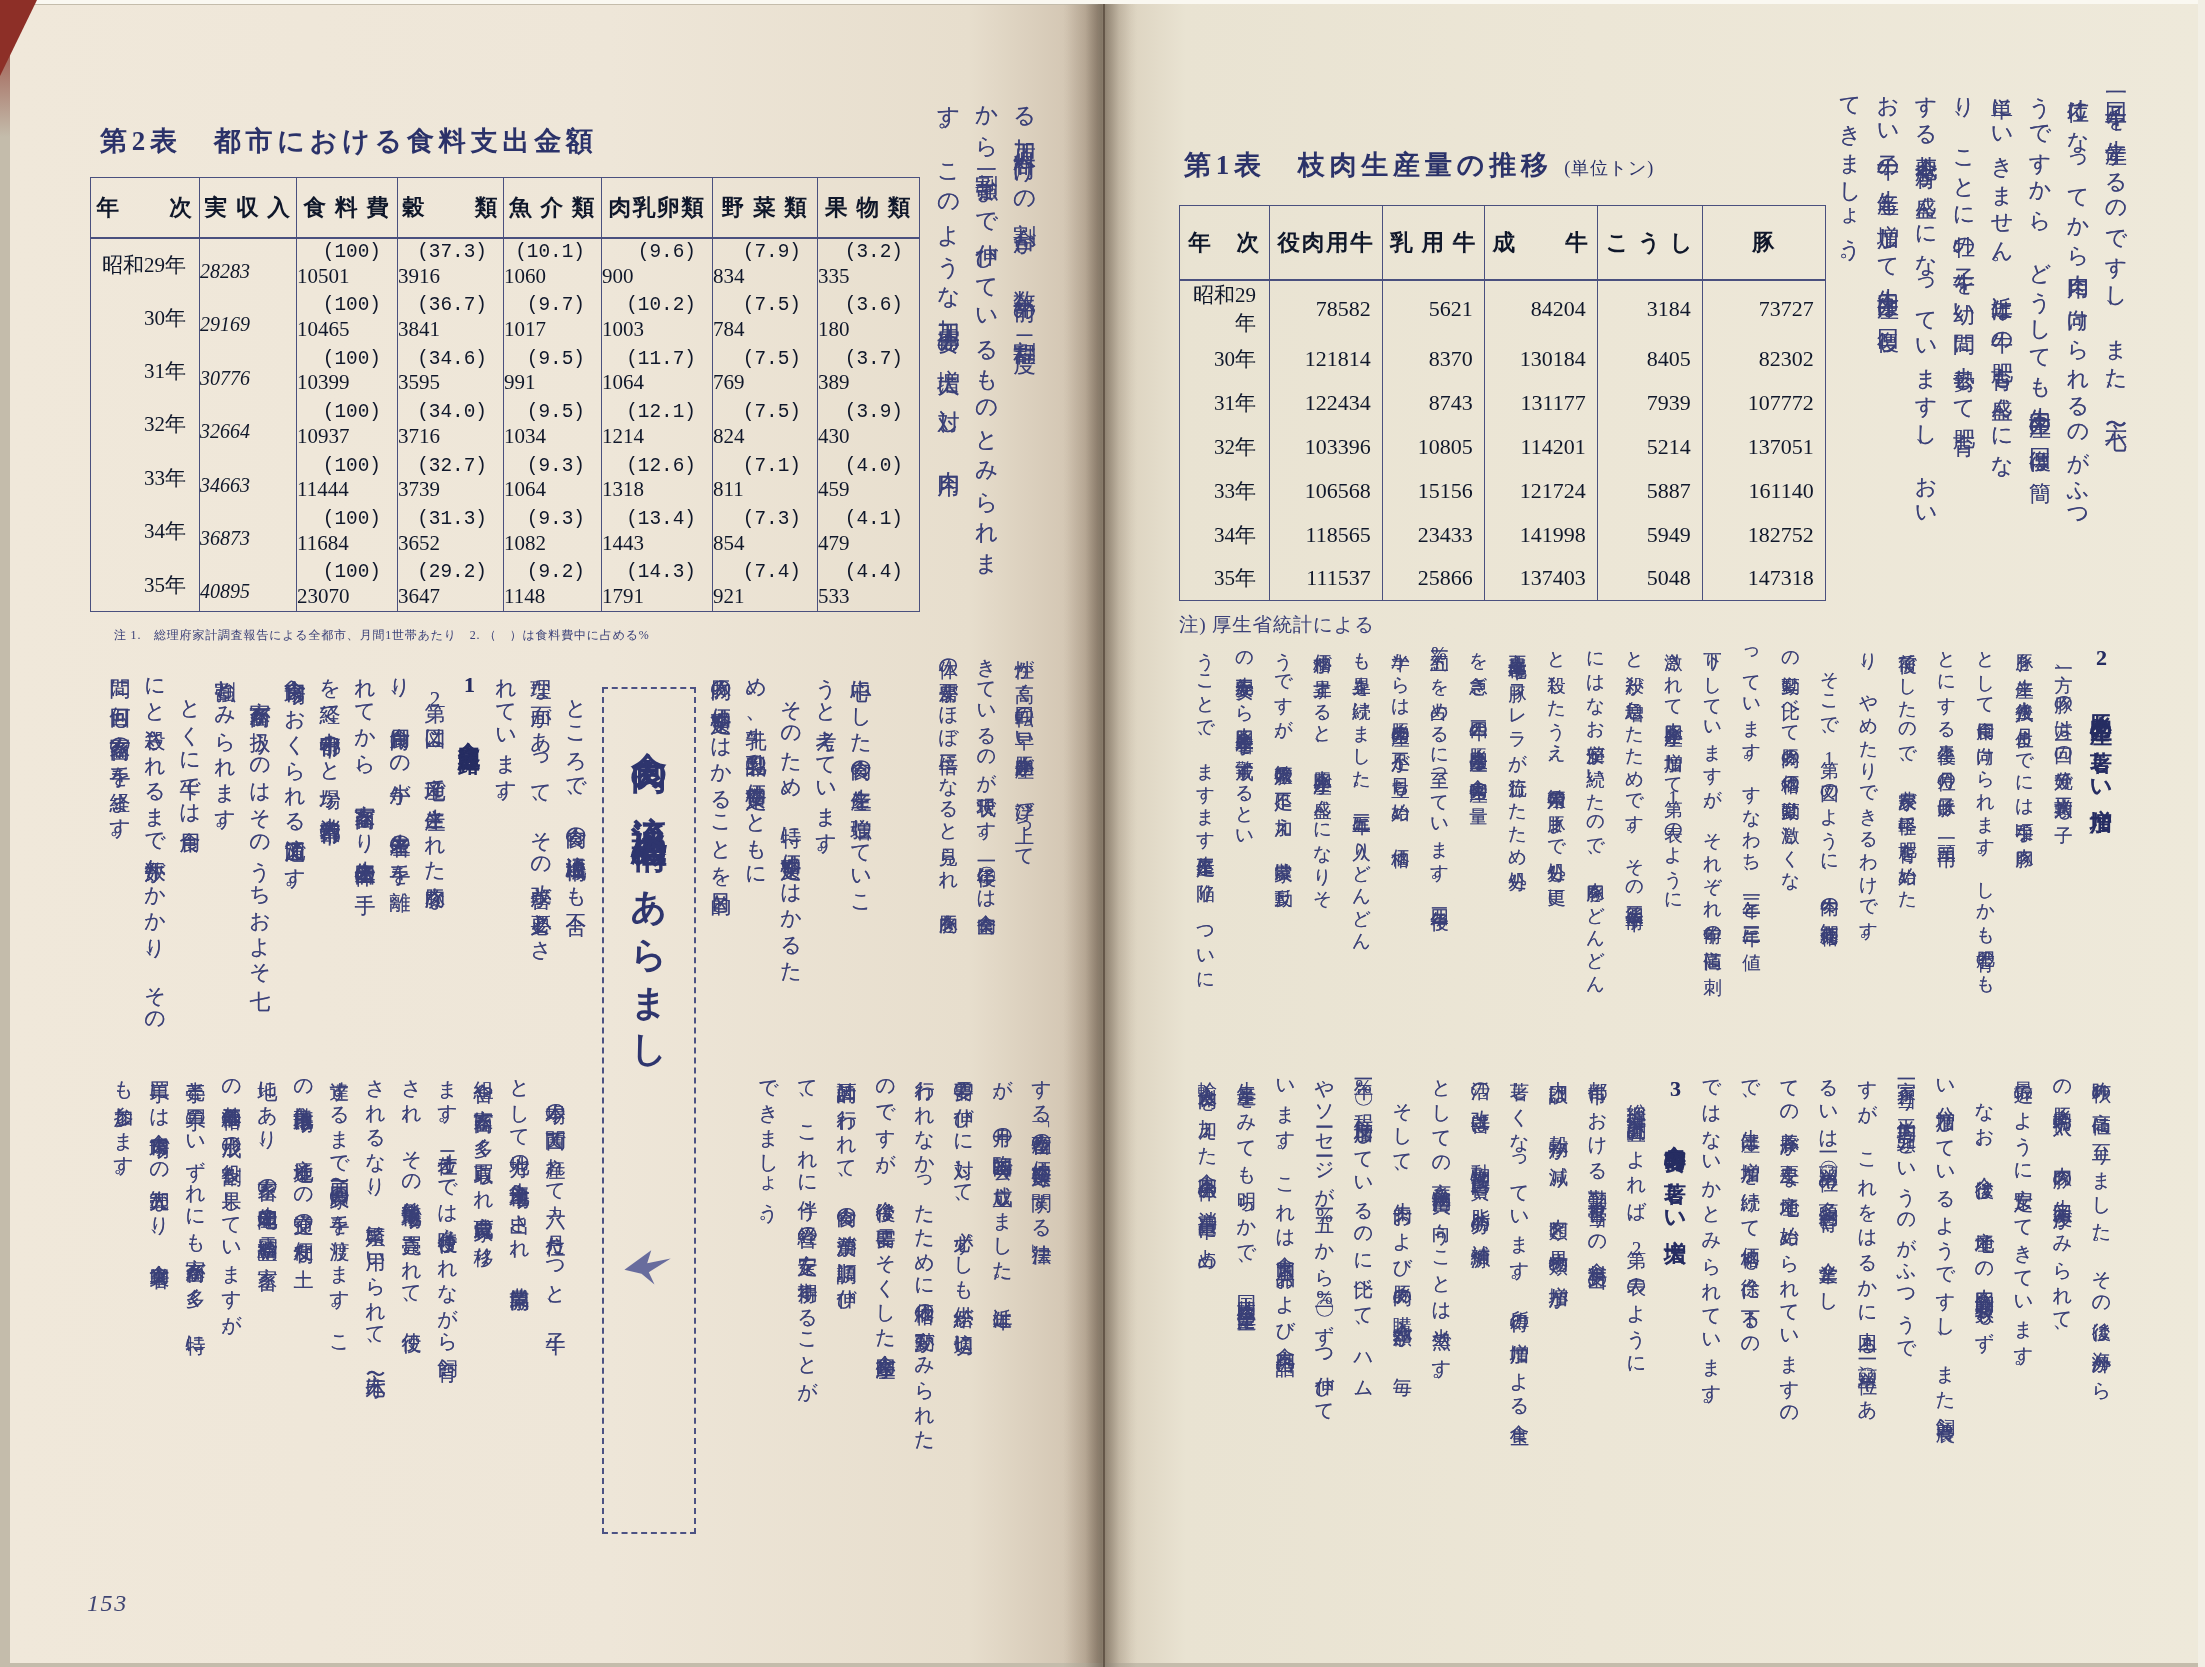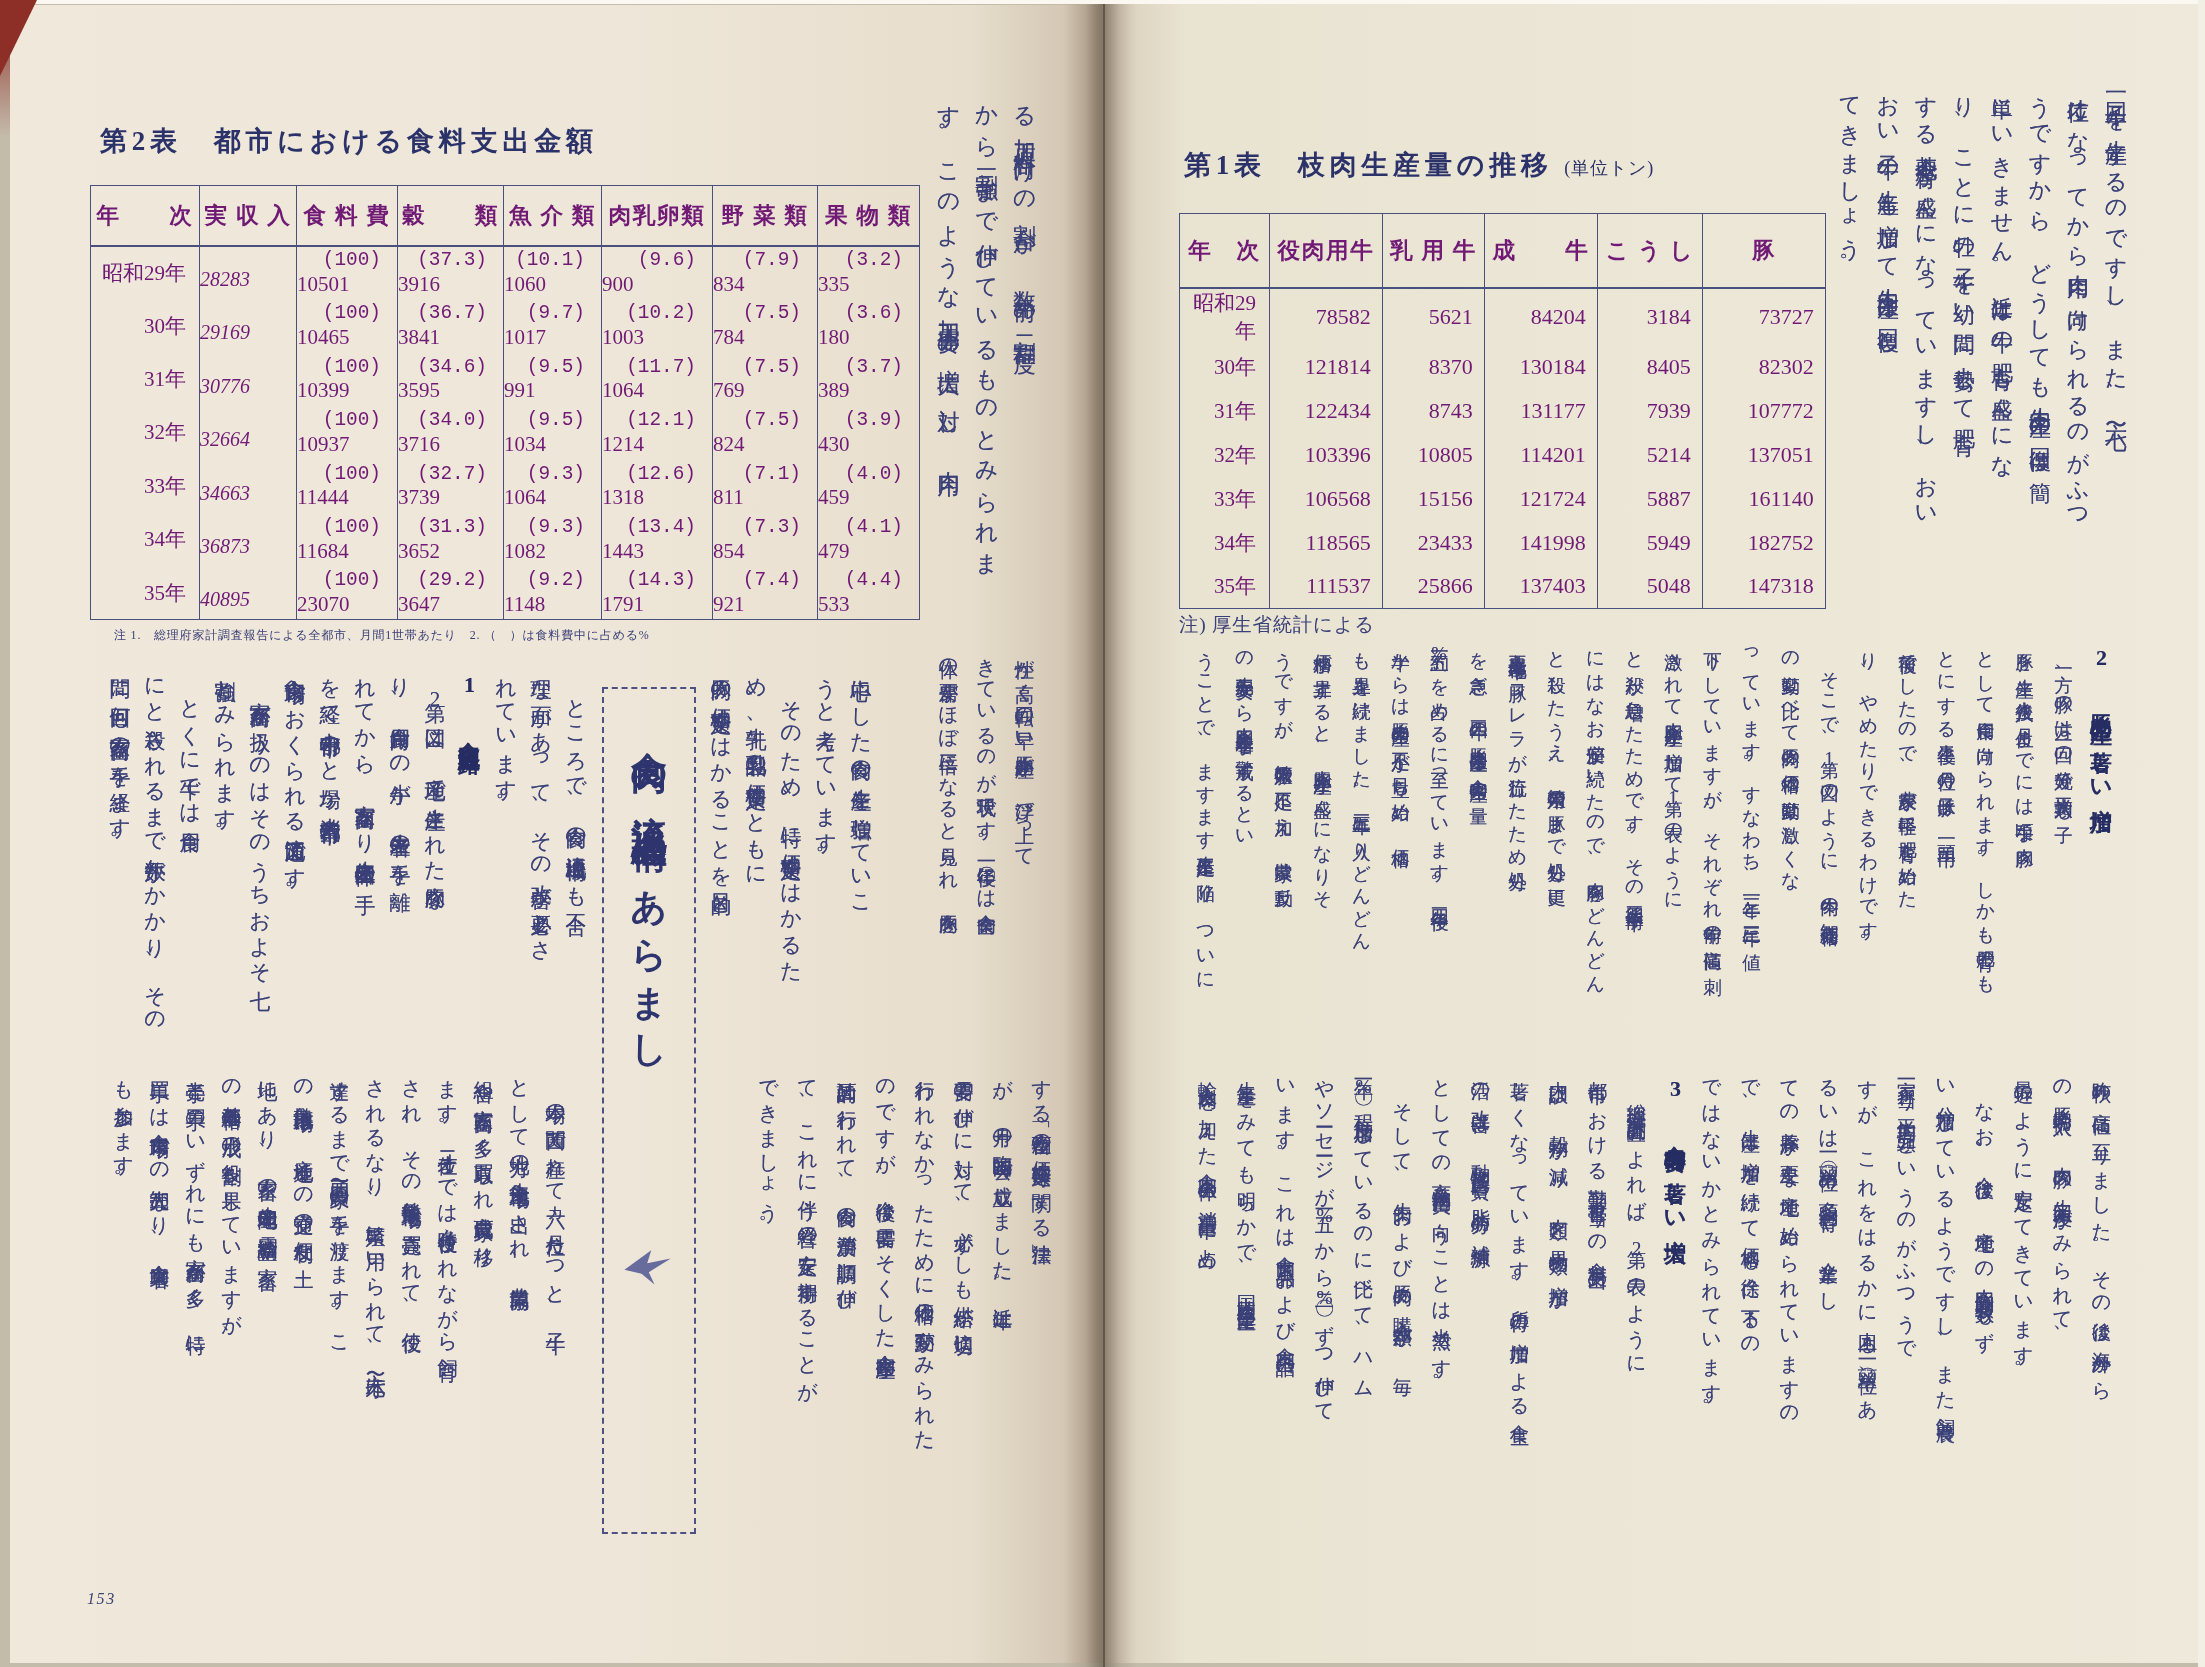--- a/index.html
+++ b/index.html
@@ -14,41 +14,41 @@
     background:linear-gradient(90deg,rgba(85,65,48,0) 0%,rgba(85,65,48,.16) 30%,rgba(56,42,30,.45) 52%,rgba(85,65,48,.14) 76%,rgba(85,65,48,0) 100%);}
   .gutter-line{position:absolute;left:1103px;top:0;width:2.4px;height:100%;background:rgba(52,38,26,.45);}
   .top-sliver{position:absolute;left:0;top:0;width:100%;height:4px;background:#faf8f1;}
   .right-sliver{position:absolute;right:0;top:0;width:7.3px;height:100%;background:#f2efe5;}
   .corner-red{position:absolute;left:0;top:0;width:0;height:0;border-top:76px solid #8d2f27;border-right:37px solid transparent;}
   .left-red{position:absolute;left:0;top:0;width:9.7px;height:137px;background:linear-gradient(#8d2f27,rgba(141,47,39,0));}
   .htitle{position:absolute;font-weight:bold;color:#2b3269;letter-spacing:4.8px;font-size:27px;white-space:nowrap;}
   .hunit{font-size:18px;font-weight:normal;letter-spacing:0.8px;}
   .note{position:absolute;font-size:12px;color:#3a4078;letter-spacing:0.8px;white-space:nowrap;}
 
-  table.tbl{border-collapse:collapse;table-layout:fixed;position:absolute;color:#701a75;margin-top:8px;}
+  table.tbl{border-collapse:collapse;table-layout:fixed;position:absolute;color:#0f172a;}
   .tbl{border:1.6px solid #4a507e;}
   .tbl th,.tbl td{border-left:1.6px solid #4a507e;padding:0;vertical-align:middle;}
   .tbl th:first-child,.tbl td:first-child{border-left:none;}
   .tbl thead th{border-bottom:2.4px solid #4a507e;font-weight:600;font-size:22.6px;text-align:center;letter-spacing:1.6px;}
   .tbl .yr{text-align:right;padding-right:13px;font-size:21px;}
   .tbl .num{text-align:right;padding-right:11.3px;font-size:22px;}
   .tbl .inc{vertical-align:bottom;padding:0 8px 8px 0;font-size:20px;font-style:italic;}
   .tbl .pv .p{text-align:right;padding-right:16px;font-size:19.4px;line-height:22.6px;font-family:Liberation Mono, monospace;}
   .tbl .pv .v{padding-right:5.6px;font-size:21px;line-height:24px;}
 
   .vtext{position:absolute;writing-mode:vertical-rl;text-orientation:upright;white-space:pre-line;
     color:#3a4078;text-shadow:0 0 0.4px rgba(47,53,110,.55);}
   .vhead{font-weight:bold;color:#262d62;}
 
   .secbox{position:absolute;border:2px dashed #4c5284;}
   .secbox .btitle{position:absolute;right:21px;top:34px;writing-mode:vertical-rl;text-orientation:upright;
     font-size:36px;letter-spacing:7.3px;color:#2e356e;font-weight:600;}
   .crane{position:absolute;left:18px;top:555px;}
 
-  .pageno{position:absolute;font-size:16px;color:#3e4472;letter-spacing:1.6px;}
+  .pageno{position:absolute;font-size:24px;color:#3e4472;letter-spacing:1.6px;}
 </style>
 </head>
 <body>
 
 <div class="spread">
 
   <div class="page page-left"></div>
   <div class="page page-right"></div>
   <div class="gutter"></div>
   <div class="gutter-line"></div>

